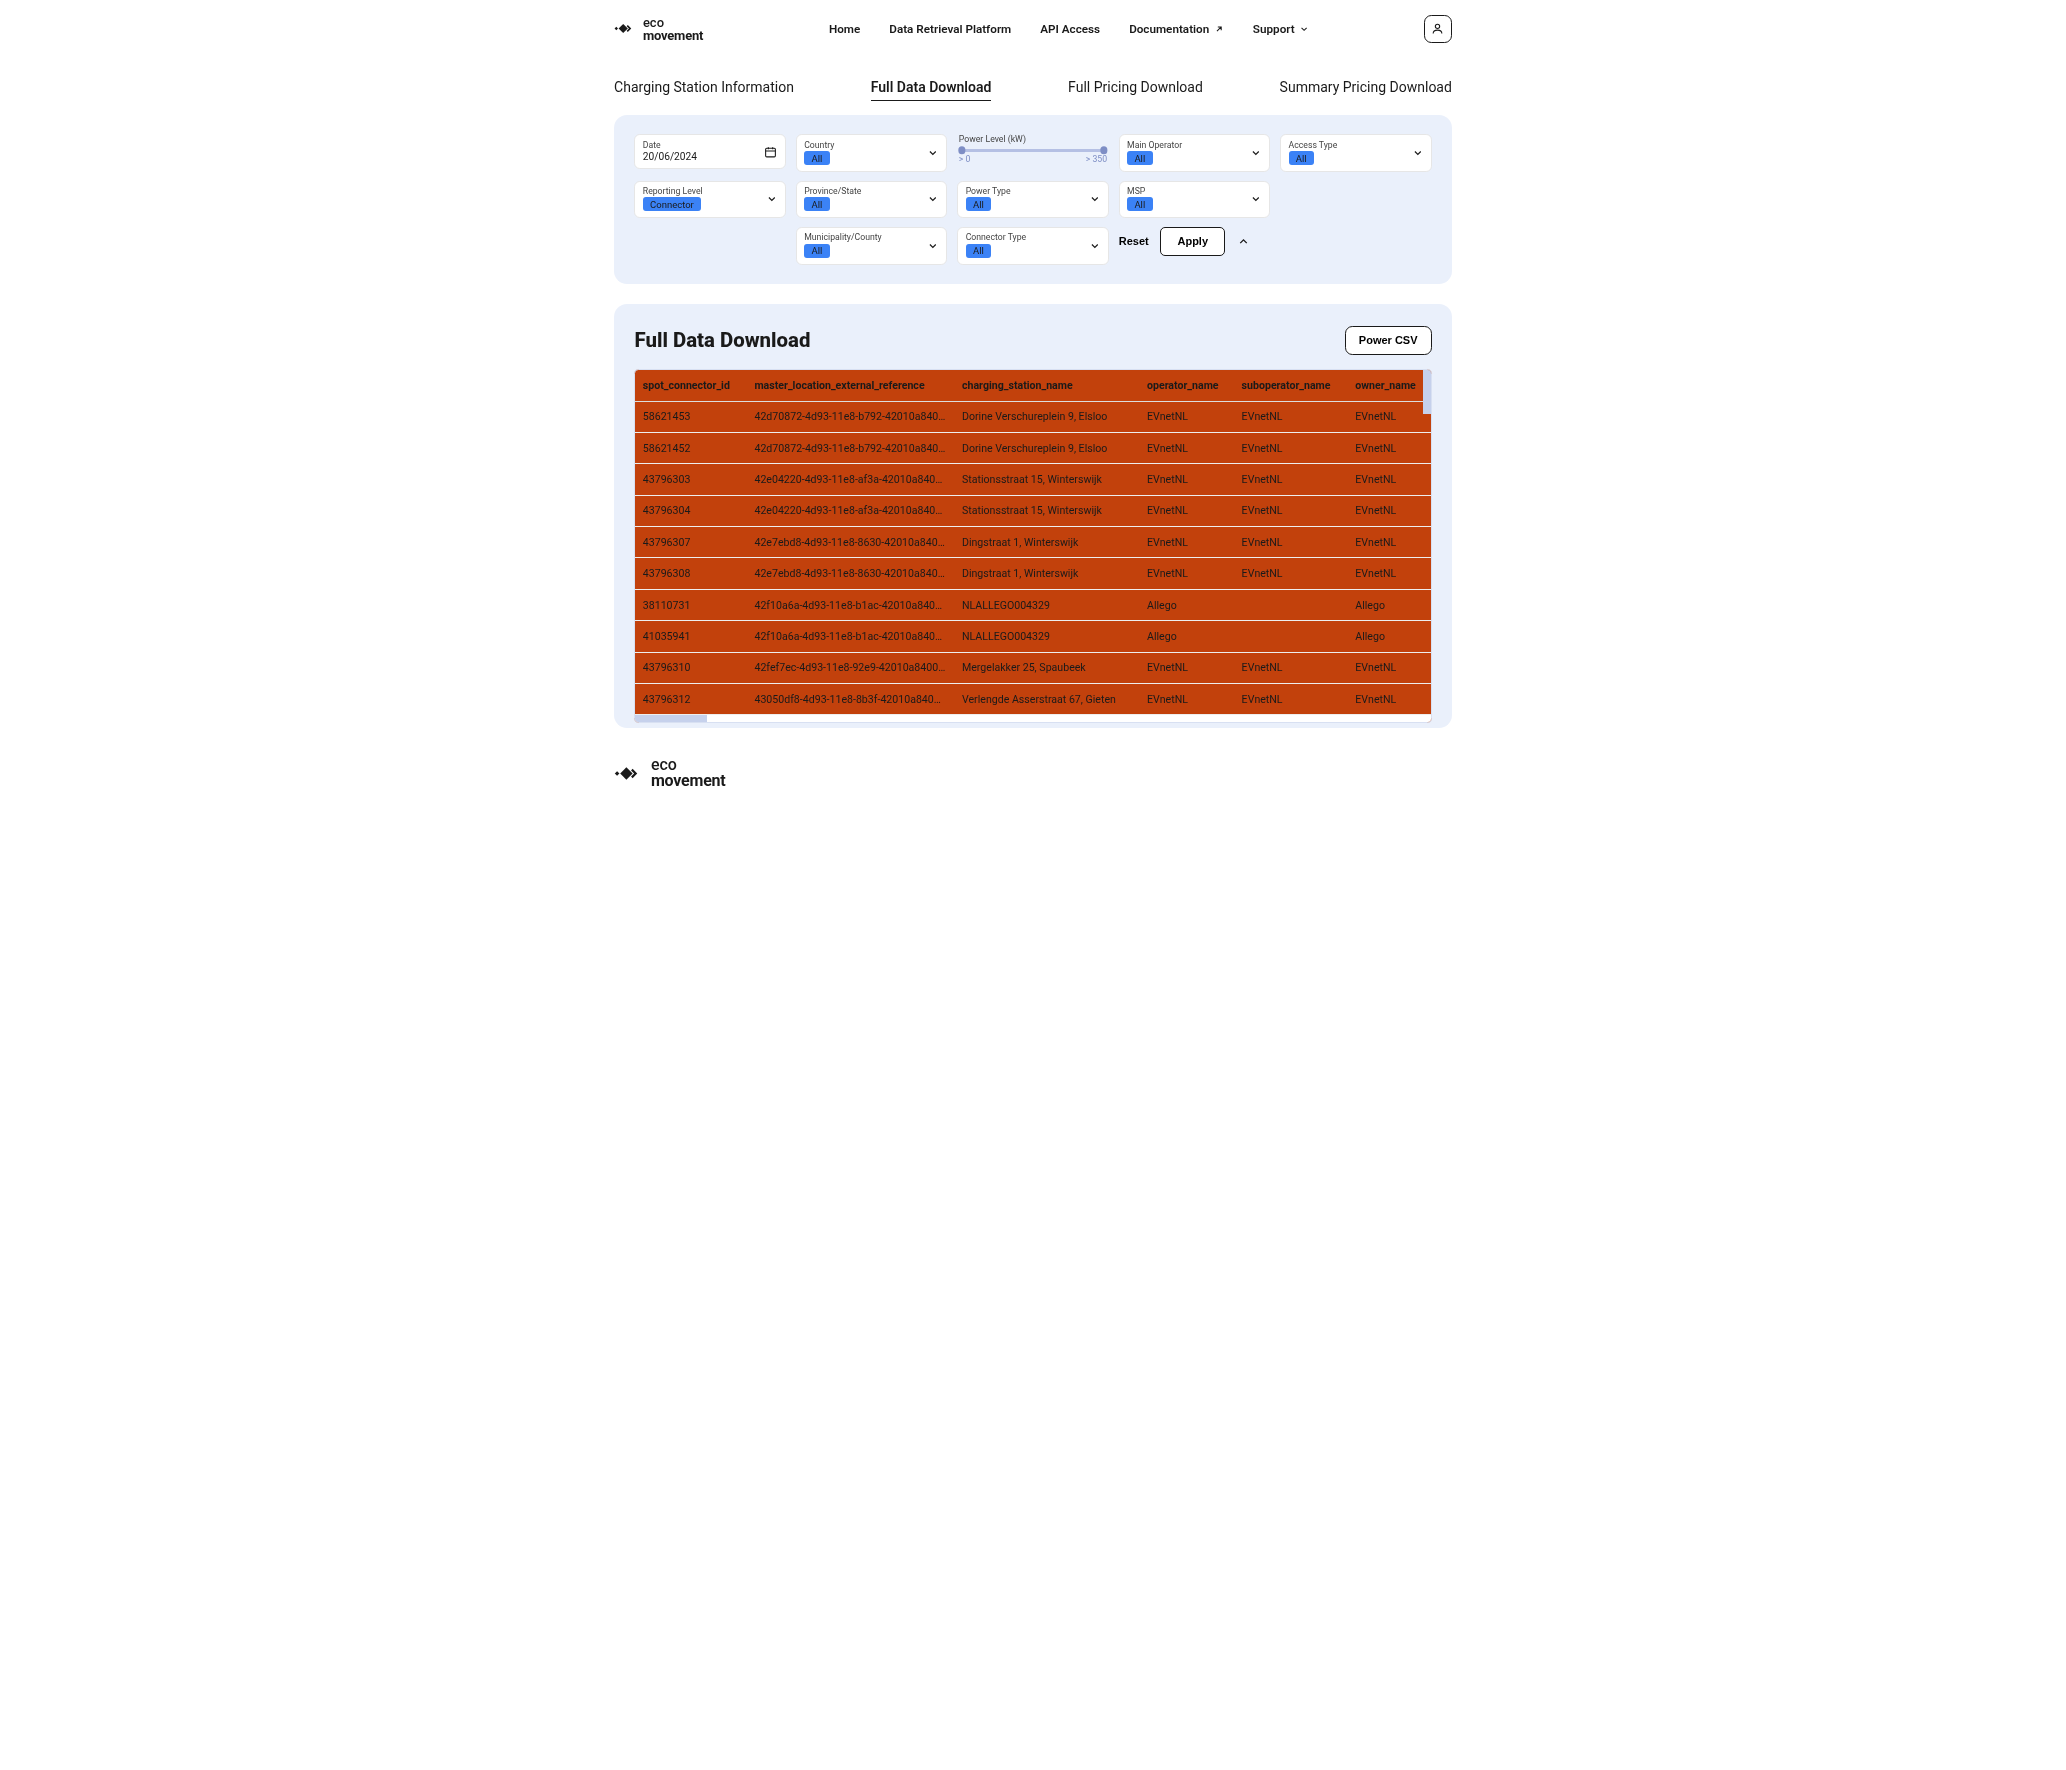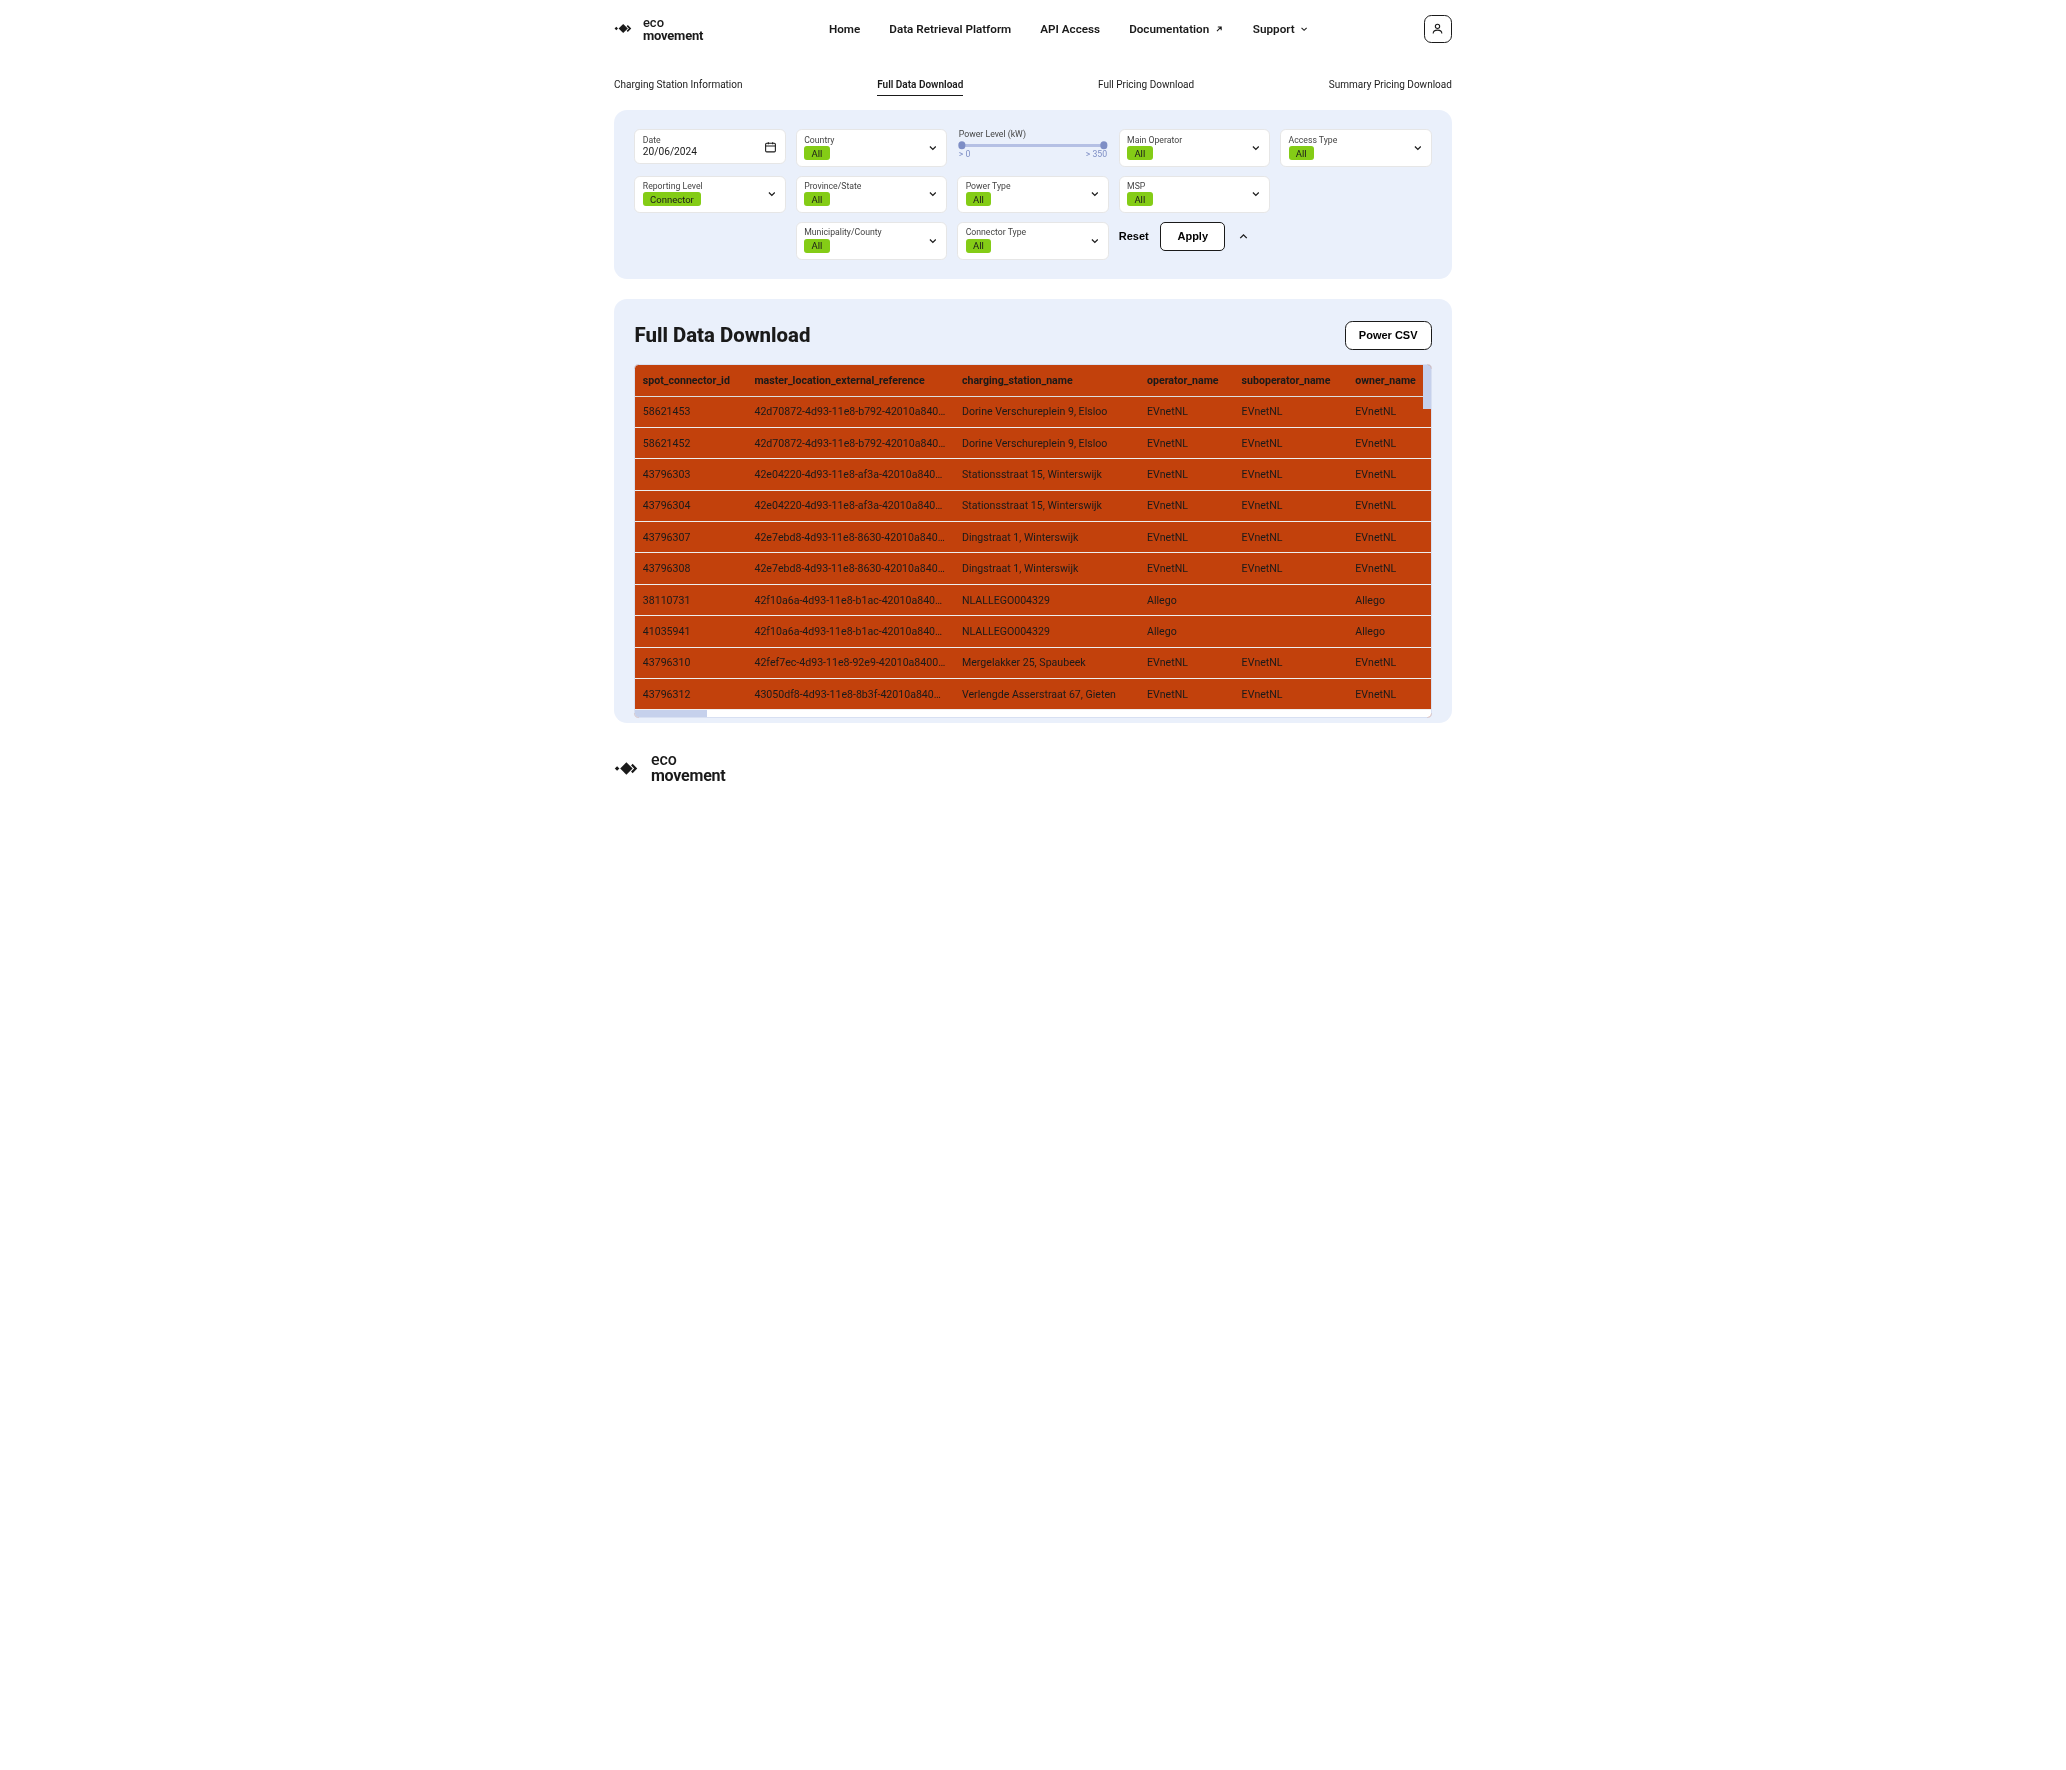--- a/index.html
+++ b/index.html
@@ -24,34 +24,34 @@
   .main-nav { display: flex; gap: 29px; align-items: center; padding-left: 11px; }
   .nav-item { font-weight: 600; font-size: 11.7px; color: #1a1a1a; text-decoration: none; cursor: pointer; display: flex; align-items: center; gap: 4.4px; }
   .header-right { display: flex; align-items: center; }
   .account-btn {
     width: 28px; height: 28px; border: 0.7px solid #1a1a1a; border-radius: 7.3px;
     background: #fff; display: flex; align-items: center; justify-content: center; cursor: pointer;
   }
 
   
   .subnav { display: flex; justify-content: space-between; padding: 22px 0 14.6px; }
-  .subnav-item { font-size: 10px; color: #1a1a1a; cursor: pointer; padding-bottom: 4.4px; }
+  .subnav-item { font-size: 14px; color: #1a1a1a; cursor: pointer; padding-bottom: 4.4px; }
   .subnav-item.active { font-weight: 600; border-bottom: 0.7px solid #1a1a1a; }
 
   
   .filter-panel { background: #eaf0fb; border-radius: 13px; padding: 19px 20.4px; }
   .filter-grid { display: grid; grid-template-columns: repeat(5, 1fr); gap: 8.7px 10.2px; align-items: start; }
   .filter-box {
     background: #fff; border: 0.7px solid #e6e6e6; border-radius: 5.8px;
     padding: 4.4px 7.3px 5.8px 7.3px; position: relative; min-height: 32px;
     display: flex; flex-direction: column; justify-content: center;
   }
   .filter-label { font-size: 8.7px; color: #444; margin-bottom: 1.5px; }
   .filter-value { font-size: 10.2px; color: #1a1a1a; }
-  .pill { background: #84cc16; color: #1a1a1a; padding: 1.5px 7.3px; border-radius: 2.9px; font-size: 9.5px; display: inline-block; }
+  .pill { background: #3b82f6; color: #1a1a1a; padding: 1.5px 7.3px; border-radius: 2.9px; font-size: 9.5px; display: inline-block; }
   .chevron, .calendar-icon {
     position: absolute; right: 7.3px; top: 50%; transform: translateY(-50%);
     color: #1a1a1a;
   }
   .slider-box { padding: 0 1.5px; }
   .slider-label { font-size: 8.7px; color: #444; margin-bottom: 4.4px; }
   .slider-track {
     height: 3.6px; background: #b5c0e4; border-radius: 2.2px; position: relative; margin: 2.9px 0 1.5px;
   }
   .slider-handle {

